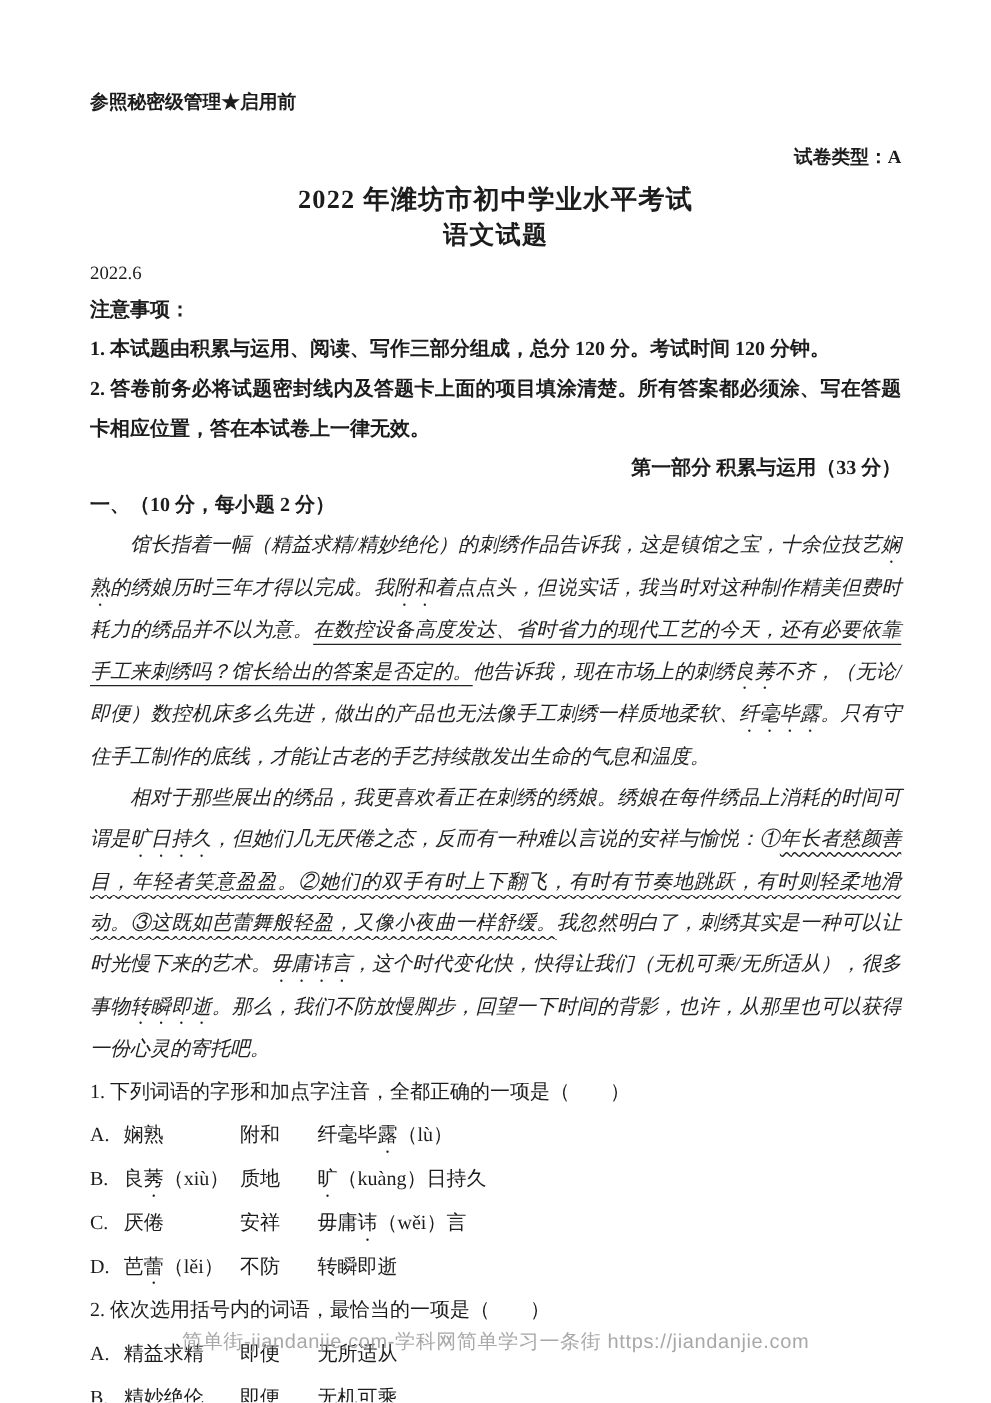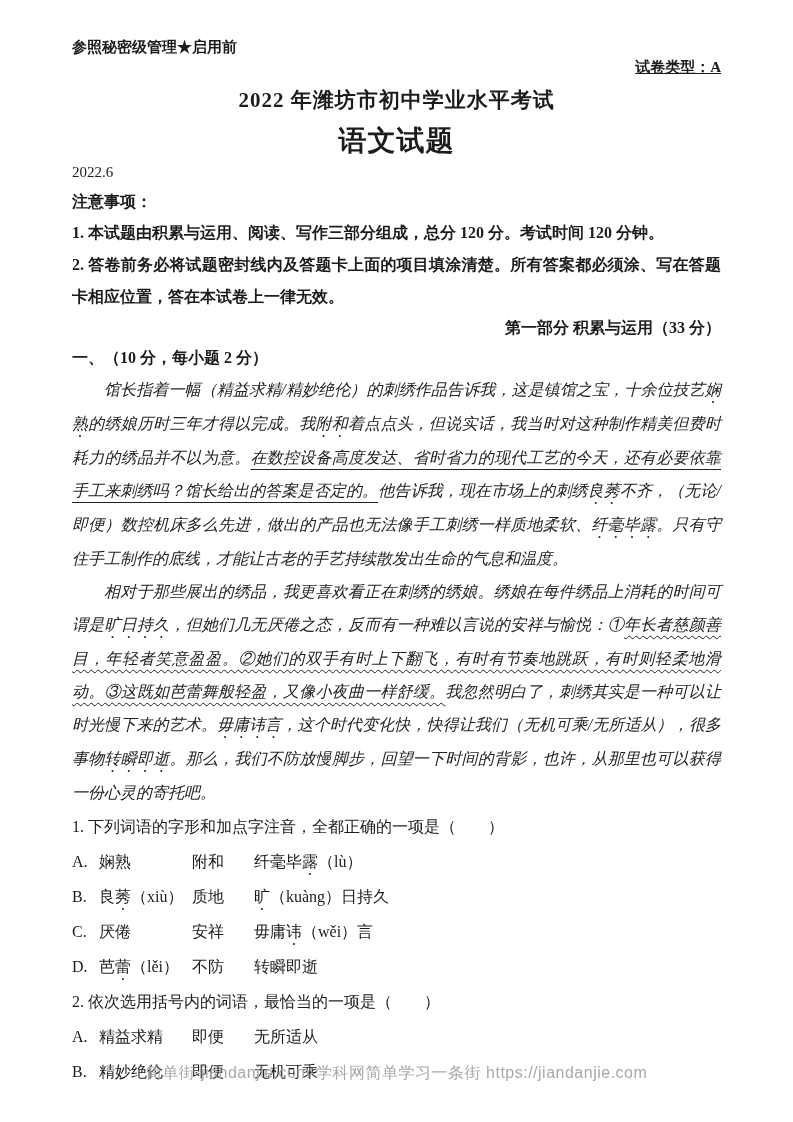--- a/index.html
+++ b/index.html
@@ -1,25 +1,25 @@
 <!DOCTYPE html>
 <html><head>
 <meta charset="utf-8">
 <style>
   html,body{margin:0;padding:0;background:#ffffff;}
   .page{
     width:793px;height:1122px;box-sizing:border-box;
-    padding:37px 72px 0 72px;position:relative;
+    padding:72px 72px 0 72px;position:relative;
     font-family:"Liberation Serif","DejaVu Serif",serif;
     color:#1c1c1c;font-size:16px;background:#ffffff;overflow:hidden;
   }
   .security{font-weight:bold;font-size:15px;line-height:20px;}
-  .paper-type{font-weight:bold;font-size:15px;line-height:20px;text-align:right;margin-top:0;text-decoration:underline;}
+  .paper-type{font-weight:bold;font-size:15px;line-height:20px;text-align:right;margin-top:24px;}
   .title{font-size:21px;font-weight:bold;text-align:center;line-height:30px;margin:8px 0 0 0;letter-spacing:1px;}
-  .subtitle{font-size:28px;font-weight:bold;text-align:center;line-height:28px;margin:12px 0 0 0;letter-spacing:1px;}
+  .subtitle{font-size:20px;font-weight:bold;text-align:center;line-height:28px;margin:0 0 0 0;letter-spacing:1px;}
   .date{font-size:15px;line-height:22px;margin-top:6px;}
   .notice-heading{font-weight:bold;line-height:30px;margin-top:4px;}
   .notice-item{font-weight:bold;line-height:32px;text-align:justify;margin:0;}
   .part-title{font-weight:bold;text-align:right;line-height:30px;margin:0;}
   .subsection{font-weight:bold;line-height:30px;margin:0;}
   .intro{line-height:30px;margin:0;}
   .passage p{
     margin:0;line-height:33px;text-indent:2em;text-align:justify;
     font-style:italic;color:#222;
   }

